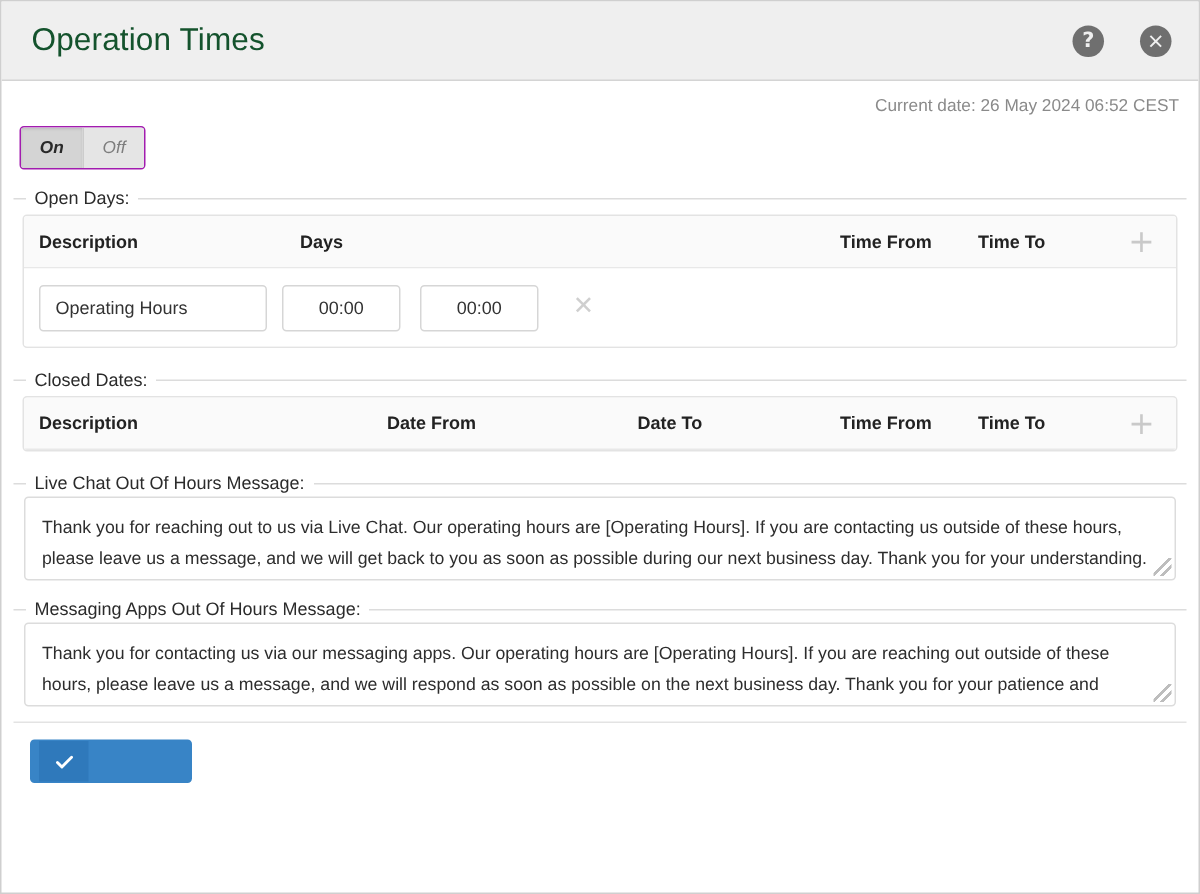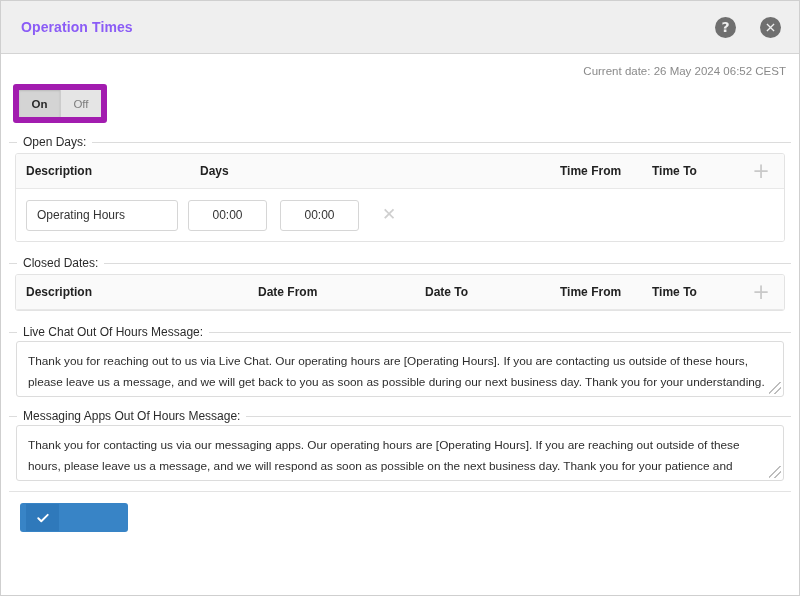--- a/index.html
+++ b/index.html
@@ -21,21 +21,21 @@
 
   
   .titlebar {
     height: 53px; flex: 0 0 53px;
     background: #efefef;
     border-bottom: 1px solid #d4d4d4;
     display: flex; align-items: center;
     padding: 0 18px 0 20px;
   }
   .titlebar .title {
-    font-size: 14px; font-weight: bold; color: #8b5cf6;
+    font-size: 21px; font-weight: normal; color: #14532d;
     letter-spacing: .1px;
   }
   .titlebar .spacer { flex: 1 1 auto; }
   .round-icon {
     width: 21px; height: 21px; border-radius: 50%;
     background: #6f6f6f; color: #efefef;
     display: inline-flex; align-items: center; justify-content: center;
     font-size: 14px; font-weight: bold; line-height: 1;
     cursor: pointer; margin-left: 24px;
     font-family: "DejaVu Sans", sans-serif;
@@ -54,21 +54,21 @@
   .currentdate {
     text-align: right;
     font-size: 11.5px;
     color: #8a8a8a;
     padding: 11px 5px 0 0;
     height: 28px;
   }
 
   .toggle-row { padding: 2px 0 6px 4px; }
   .btn-group { display: inline-flex; border-radius: 3px; overflow: hidden;
-               border: 6px solid #a21caf; }
+               border: 1px solid #a21caf; font-style: italic; }
   .btn-group .seg {
     min-width: 41px; height: 27px;
     display: inline-flex; align-items: center; justify-content: center;
     font-size: 11.5px; background: #e5e5e5; color: #7d7d7d;
     cursor: pointer; padding: 0 12px;
   }
   .btn-group .seg.active {
     background: #d4d4d4; color: #2a2a2a; font-weight: bold;
     box-shadow: inset 0 1px 2px rgba(0,0,0,.12);
   }

